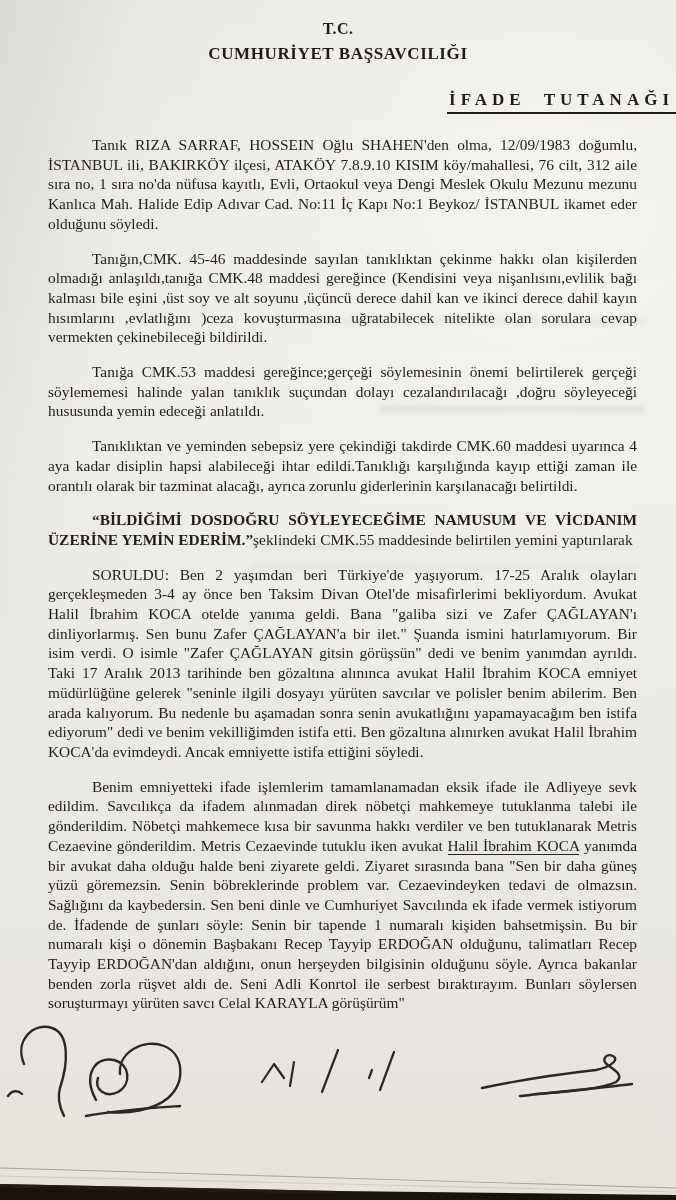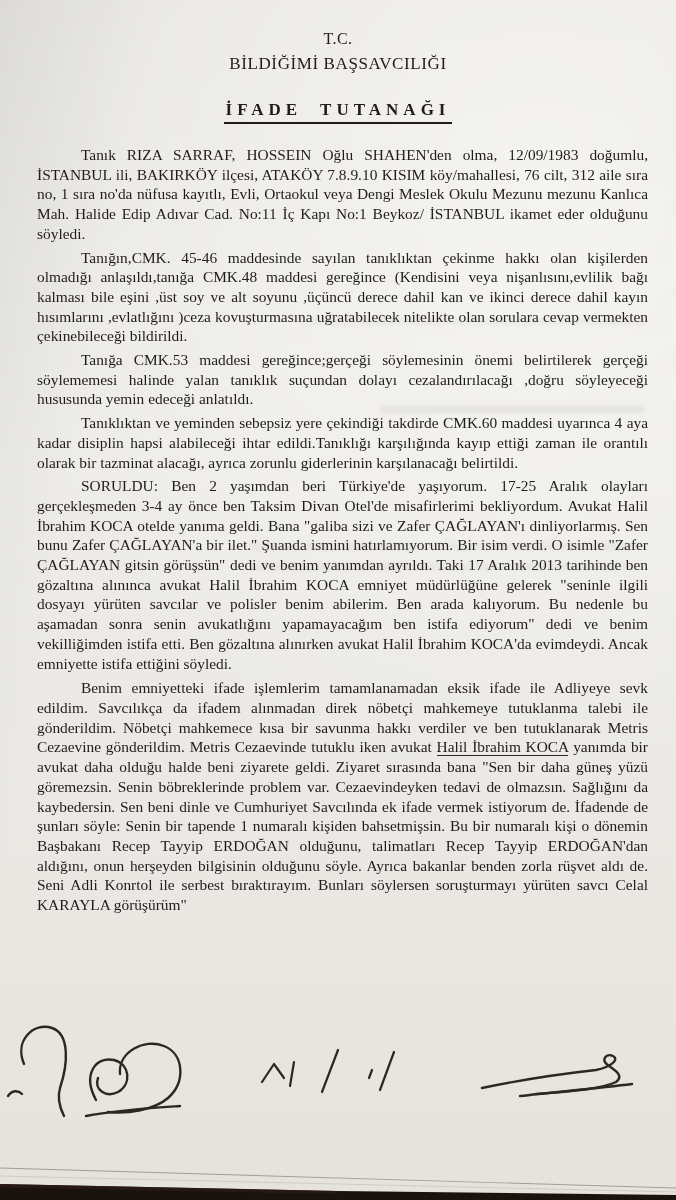--- a/index.html
+++ b/index.html
@@ -5,64 +5,65 @@
   html,body{margin:0;padding:0;background:#2a2420;}
   .page{
     position:relative; width:676px; height:1200px; overflow:hidden;
     background:
       linear-gradient(100deg, rgba(0,0,0,.05) 0%, rgba(0,0,0,0) 18%),
       radial-gradient(130% 80% at 80% 15%, rgba(255,255,253,.5), rgba(0,0,0,0) 65%),
       linear-gradient(180deg, #e8e6e1 0%, #edece8 38%, #eae8e3 72%, #e6e3dd 100%);
     font-family:"Liberation Serif","DejaVu Serif",serif;
     color:#1f1c19;
   }
-  .doc-header{ text-align:center; padding-top:30px; font-weight:normal; letter-spacing:.4px; }
+  .doc-header{ text-align:center; padding-top:20px; font-weight:bold; letter-spacing:.4px; }
   .doc-header .line{ font-size:16px; line-height:18px; margin-bottom:7px; }
   .doc-header .line.office{ font-size:17px; letter-spacing:.6px; }
   .case-no{ margin:26px 0 0 37px; font-weight:bold; font-size:15.5px; }
-  .doc-title-wrap{ text-align:center; margin-top:27px; }
+  .doc-title-wrap{ text-align:right; margin-top:27px; }
   .doc-title{
     display:inline-block; font-weight:bold; font-size:17px;
     letter-spacing:5px; word-spacing:9px;
     border-bottom:2.5px solid #1f1c19; padding:0 2px 2px 2px;
   }
   .body-text{ margin:21px 24px 0 33px; }
   .body-text p{
-    margin:4px; font-size:15.4px; line-height:19.7px;
+    margin:15px; font-size:15.4px; line-height:19.7px;
     text-align:justify; text-indent:44px;
   }
   .body-text p.gap-before{ margin-top:5px; }
   .bold-seg{ font-weight:bold; }
   .u-seg{ border-bottom:1.6px solid #2a2724; }
   .smudge{ position:absolute; filter:blur(2px); pointer-events:none;
     background:repeating-linear-gradient(180deg, rgba(125,119,106,.22) 0 7px, rgba(0,0,0,0) 7px 20px); }
   .sig-layer{ position:absolute; left:0; top:1012px; width:676px; height:138px; }
   .edge-layer{ position:absolute; left:0; bottom:0; width:676px; height:60px; }
   svg{ display:block; }
 </style>
 </head>
 <body>
 
 <div class="page">
 
   <div class="doc-header">
     <div class="line">T.C.</div>
-    <div class="line office">BİLDİĞİMİ BAŞSAVCILIĞI</div>
+    <div class="line office">CUMHURİYET BAŞSAVCILIĞI</div>
   </div>
 
 
   <div class="doc-title-wrap">
     <span class="doc-title">İFADE TUTANAĞI</span>
   </div>
 
   <div class="body-text">
     <p>Tanık RIZA SARRAF, HOSSEIN Oğlu SHAHEN'den olma, 12/09/1983 doğumlu, İSTANBUL ili, BAKIRKÖY ilçesi, ATAKÖY 7.8.9.10 KISIM köy/mahallesi, 76 cilt, 312 aile sıra no, 1 sıra no'da nüfusa kayıtlı, Evli, Ortaokul veya Dengi Meslek Okulu Mezunu mezunu Kanlıca Mah. Halide Edip Adıvar Cad. No:11 İç Kapı No:1 Beykoz/ İSTANBUL ikamet eder olduğunu söyledi.</p>
     <p>Tanığın,CMK. 45-46 maddesinde sayılan tanıklıktan çekinme hakkı olan kişilerden olmadığı anlaşıldı,tanığa CMK.48 maddesi gereğince (Kendisini veya nişanlısını,evlilik bağı kalması bile eşini ,üst soy ve alt soyunu ,üçüncü derece dahil kan ve ikinci derece dahil kayın hısımlarını ,evlatlığını )ceza kovuşturmasına uğratabilecek nitelikte olan sorulara cevap vermekten çekinebileceği bildirildi.</p>
     <p>Tanığa CMK.53 maddesi gereğince;gerçeği söylemesinin önemi belirtilerek gerçeği söylememesi halinde yalan tanıklık suçundan dolayı cezalandırılacağı ,doğru söyleyeceği hususunda yemin edeceği anlatıldı.</p>
     <p>Tanıklıktan ve yeminden sebepsiz yere çekindiği takdirde CMK.60 maddesi uyarınca 4 aya kadar disiplin hapsi alabileceği ihtar edildi.Tanıklığı karşılığında kayıp ettiği zaman ile orantılı olarak bir tazminat alacağı, ayrıca zorunlu giderlerinin karşılanacağı belirtildi.</p>
+    <p><span class="bold-seg">“BİLDİĞİMİ DOSDOĞRU SÖYLEYECEĞİME NAMUSUM VE VİCDANIM ÜZERİNE YEMİN EDERİM.”</span><span>şeklindeki CMK.55 maddesinde belirtilen yemini yaptırılarak</span></p>
     <p>SORULDU: Ben 2 yaşımdan beri Türkiye'de yaşıyorum. 17-25 Aralık olayları gerçekleşmeden 3-4 ay önce ben Taksim Divan Otel'de misafirlerimi bekliyordum. Avukat Halil İbrahim KOCA otelde yanıma geldi. Bana "galiba sizi ve Zafer ÇAĞLAYAN'ı dinliyorlarmış. Sen bunu Zafer ÇAĞLAYAN'a bir ilet." Şuanda ismini hatırlamıyorum. Bir isim verdi. O isimle "Zafer ÇAĞLAYAN gitsin görüşsün" dedi ve benim yanımdan ayrıldı. Taki 17 Aralık 2013 tarihinde ben gözaltına alınınca avukat Halil İbrahim KOCA emniyet müdürlüğüne gelerek "seninle ilgili dosyayı yürüten savcılar ve polisler benim abilerim. Ben arada kalıyorum. Bu nedenle bu aşamadan sonra senin avukatlığını yapamayacağım ben istifa ediyorum" dedi ve benim vekilliğimden istifa etti. Ben gözaltına alınırken avukat Halil İbrahim KOCA'da evimdeydi. Ancak emniyette istifa ettiğini söyledi.</p>
     <p class="gap-before"><span>Benim emniyetteki ifade işlemlerim tamamlanamadan eksik ifade ile Adliyeye sevk edildim. Savcılıkça da ifadem alınmadan direk nöbetçi mahkemeye tutuklanma talebi ile gönderildim. Nöbetçi mahkemece kısa bir savunma hakkı verdiler ve ben tutuklanarak Metris Cezaevine gönderildim. Metris Cezaevinde tutuklu iken avukat </span><span class="u-seg">Halil İbrahim KOCA</span><span> yanımda bir avukat daha olduğu halde beni ziyarete geldi. Ziyaret sırasında bana "Sen bir daha güneş yüzü göremezsin. Senin böbreklerinde problem var. Cezaevindeyken tedavi de olmazsın. Sağlığını da kaybedersin. Sen beni dinle ve Cumhuriyet Savcılında ek ifade vermek istiyorum de. İfadende de şunları söyle: Senin bir tapende 1 numaralı kişiden bahsetmişsin. Bu bir numaralı kişi o dönemin Başbakanı Recep Tayyip ERDOĞAN olduğunu, talimatları Recep Tayyip ERDOĞAN'dan aldığını, onun herşeyden bilgisinin olduğunu söyle. Ayrıca bakanlar benden zorla rüşvet aldı de. Seni Adli Konrtol ile serbest bıraktırayım. Bunları söylersen soruşturmayı yürüten savcı Celal KARAYLA görüşürüm"</span></p>
   </div>
 
   <div class="smudge" style="left:380px;top:406px;width:265px;height:14px;opacity:.5"></div>
   <div class="smudge" style="left:250px;top:543px;width:390px;height:40px;opacity:.3"></div>
   <div class="smudge" style="left:300px;top:318px;width:345px;height:12px;opacity:.28"></div>
 
   <div class="sig-layer">
     <svg width="676" height="138" viewBox="0 0 676 138">

